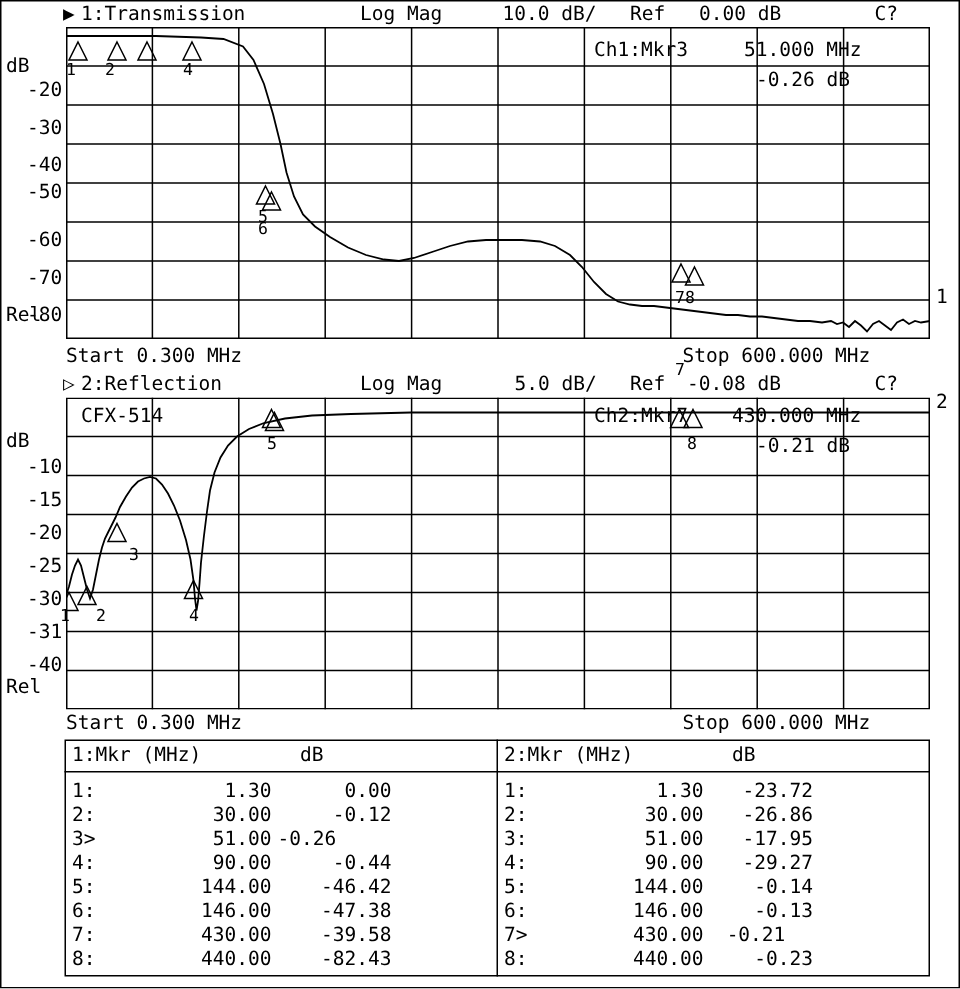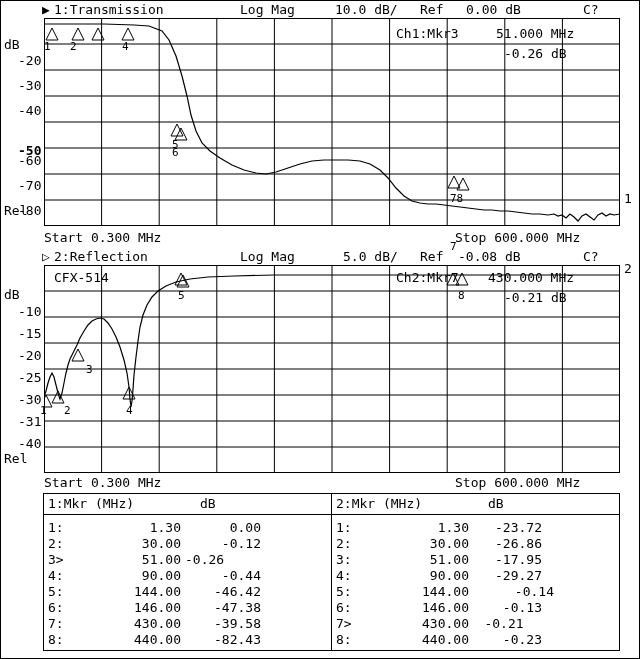--- a/index.html
+++ b/index.html
@@ -30,21 +30,21 @@
   <div class="t" style="left:583px;top:3px;">C?</div>
 
   <div class="t" style="left:396px;top:27px;">Ch1:Mkr3</div>
   <div class="t" style="left:496px;top:27px;">51.000 MHz</div>
   <div class="t" style="left:504px;top:47px;">-0.26 dB</div>
 
   <div class="t" style="left:4px;top:38px;">dB</div>
   <div class="t" style="left:18px;top:54px;">-20</div>
   <div class="t" style="left:18px;top:79px;">-30</div>
   <div class="t" style="left:18px;top:104px;">-40</div>
-  <div class="t" style="left:18px;top:144px;font-weight:bold;">-50</div>
+  <div class="t" style="left:18px;top:122px;">-50</div>
   <div class="t" style="left:18px;top:154px;">-60</div>
   <div class="t" style="left:18px;top:179px;">-70</div>
   <div class="t" style="left:18px;top:204px;">-80</div>
   <div class="t" style="left:4px;top:204px;">Rel</div>
 
   <svg style="position:absolute;left:44px;top:18px;" width="576" height="208" viewBox="0 0 576 208">
     <rect x="0.5" y="0.5" width="575" height="207" fill="none" stroke="#000" stroke-width="1"></rect>
 
     <line class="grid-line" x1="57.6" y1="0" x2="57.6" y2="208"></line>
     <line class="grid-line" x1="115.2" y1="0" x2="115.2" y2="208"></line>
@@ -206,21 +206,21 @@
   <div class="tbl" style="left:336px;top:552px;"><span>3:</span></div>
   <div class="tbl" style="left:393px;top:552px;text-align:right;width:76px;">51.00</div>
   <div class="tbl" style="left:466px;top:552px;text-align:right;width:76px;">-17.95</div>
 
   <div class="tbl" style="left:336px;top:568px;"><span>4:</span></div>
   <div class="tbl" style="left:393px;top:568px;text-align:right;width:76px;">90.00</div>
   <div class="tbl" style="left:466px;top:568px;text-align:right;width:76px;">-29.27</div>
 
   <div class="tbl" style="left:336px;top:584px;"><span>5:</span></div>
   <div class="tbl" style="left:393px;top:584px;text-align:right;width:76px;">144.00</div>
-  <div class="tbl" style="left:466px;top:584px;text-align:right;width:76px;margin-left:12px;">-0.14</div>
+  <div class="tbl" style="left:466px;top:584px;text-align:right;width:76px;">-0.14</div>
 
   <div class="tbl" style="left:336px;top:600px;"><span>6:</span></div>
   <div class="tbl" style="left:393px;top:600px;text-align:right;width:76px;">146.00</div>
   <div class="tbl" style="left:466px;top:600px;text-align:right;width:76px;">-0.13</div>
 
   <div class="tbl" style="left:336px;top:616px;"><span>7&gt;</span></div>
   <div class="tbl" style="left:393px;top:616px;text-align:right;width:76px;">430.00</div>
   <div class="tbl" style="left:466px;top:616px;text-align:center;width:76px;">-0.21</div>
 
   <div class="tbl" style="left:336px;top:632px;"><span>8:</span></div>

